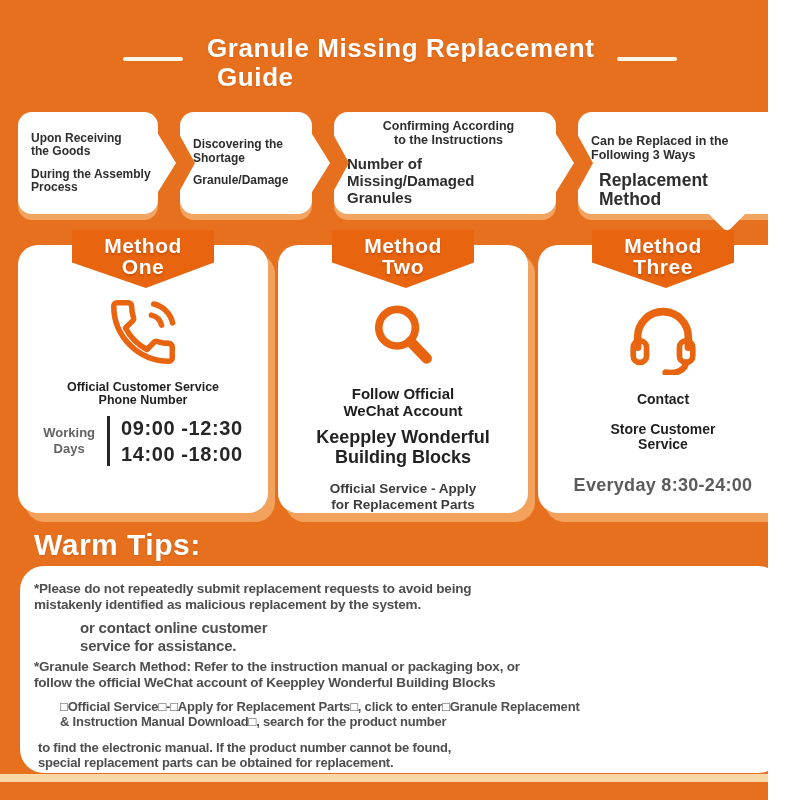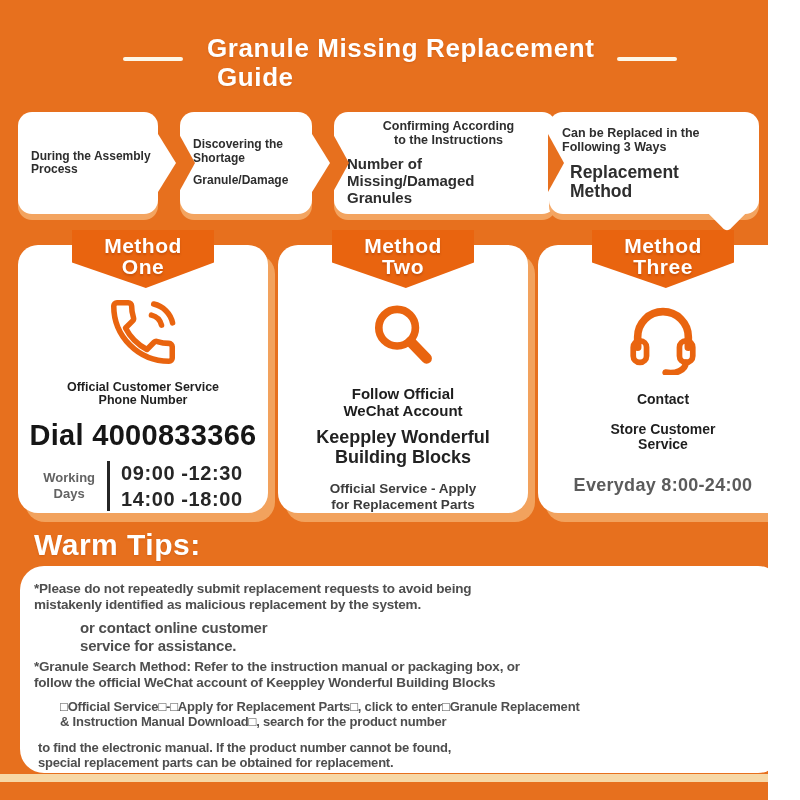--- a/index.html
+++ b/index.html
@@ -21,21 +21,21 @@
     position:absolute; top:112px; height:102px; background:#FFFFFF;
     border-radius:14px; box-shadow:0 6px 0 rgba(243,167,100,.95);
     display:flex; flex-direction:column; justify-content:center; gap:9px;
     padding:6px 6px 6px 13px; box-sizing:border-box;
     color:#2E2E2E; font-weight:bold; z-index:2;
   }
   .step .ln { white-space:pre-line; line-height:1.12; }
   .step1 { left:18px;  width:140px; }
   .step2 { left:180px; width:132px; }
   .step3 { left:334px; width:222px; }
-  .step4 { left:549px; width:210px; }
+  .step4 { left:578px; width:210px;justify-content:flex-end; }
   .step1 .ln, .step2 .ln { font-size:12px; }
   .step3 .t { font-size:12.5px; text-align:center; }
   .step3 .b { font-size:15px; }
   .step4 .t { font-size:12.5px; }
   .step4 .b { font-size:17.5px; line-height:1.05; padding-left:8px; }
   .point {
     position:absolute; right:-18px; top:50%; transform:translateY(-50%);
     width:18px; height:58px; background:#FFFFFF;
     clip-path:polygon(0 0, 100% 50%, 0 100%);
   }
@@ -110,20 +110,22 @@
 <div class="page">
 
   <div class="title-wrap">
     <div class="title-l1">Granule Missing Replacement</div>
     <div class="title-l2">Guide</div>
   </div>
   <div class="dash dash-left"></div>
   <div class="dash dash-right"></div>
 
   <div class="step step1">
+    <div class="ln t">Upon Receiving
+the Goods</div>
     <div class="ln b">During the Assembly
 Process</div>
     <span class="point"></span>
   </div>
   <div class="step step3">
     <span class="notch"></span>
     <div class="ln t">Confirming According
 to the Instructions</div>
     <div class="ln b">Number of Missing/Damaged
 Granules</div>
@@ -149,21 +151,20 @@
     <div class="ribbon">Method
 One</div>
     <div class="cbody">
       <svg class="icon-slot" width="78" height="78" viewBox="0 0 24 24">
         <path d="M6.62 10.79c1.44 2.83 3.76 5.14 6.59 6.59l2.2-2.21c.27-.27.67-.36 1.02-.24 1.12.37 2.33.57 3.57.57.55 0 1 .45 1 1V20c0 .55-.45 1-1 1-9.39 0-17-7.61-17-17 0-.55.45-1 1-1h3.5c.55 0 1 .45 1 1 0 1.25.2 2.45.57 3.57.11.35.03.74-.25 1.02l-2.2 2.2z" fill="none" stroke="#E9640F" stroke-width="1.7" stroke-linejoin="round"></path>
         <path d="M14.6 6.8 a4.2 4.2 0 0 1 3.1 3.1" fill="none" stroke="#E9640F" stroke-width="1.7" stroke-linecap="round"></path>
         <path d="M15.3 3.4 a7.6 7.6 0 0 1 5.8 5.8" fill="none" stroke="#E9640F" stroke-width="1.7" stroke-linecap="round"></path>
       </svg>
       <div class="txt c1-label">Official Customer Service
 Phone Number</div>
-      <div class="c1-dial">Dial 4000833366</div>
       <div class="c1-hours">
         <div class="hl">Working
 Days</div>
         <div class="hd"></div>
         <div class="ht">09:00 -12:30
 14:00 -18:00</div>
       </div>
     </div>
   </div>
 
@@ -190,21 +191,21 @@
     <div class="cbody">
       <svg class="icon-slot" width="82" height="76" viewBox="0 0 64 60" style="margin-top:6px;">
         <path d="M12 38 v-8 a20 20 0 0 1 40 0 v8" fill="none" stroke="#E9640F" stroke-width="6" stroke-linecap="round"></path>
         <rect x="8.5" y="33" width="10.5" height="17" rx="5" fill="none" stroke="#E9640F" stroke-width="4.5"></rect>
         <rect x="45" y="33" width="10.5" height="17" rx="5" fill="none" stroke="#E9640F" stroke-width="4.5"></rect>
         <path d="M50 50 c0 6.5 -8.5 9.5 -16 8" fill="none" stroke="#E9640F" stroke-width="5" stroke-linecap="round"></path>
       </svg>
       <div class="txt c3-l1">Contact</div>
       <div class="txt c3-l2">Store Customer
 Service</div>
-      <div class="txt c3-l3">Everyday 8:00-24:00</div>
+      <div class="txt c3-l3">Everyday 8:30-24:00</div>
     </div>
   </div>
 
   <div class="tips-heading">Warm Tips:</div>
   <div class="tips-box">
     <div class="tip tip-1">*Please do not repeatedly submit replacement requests to avoid being
 mistakenly identified as malicious replacement by the system.</div>
     <div class="tip tip-3">or contact online customer
 service for assistance.</div>
     <div class="tip tip-4">*Granule Search Method: Refer to the instruction manual or packaging box, or

